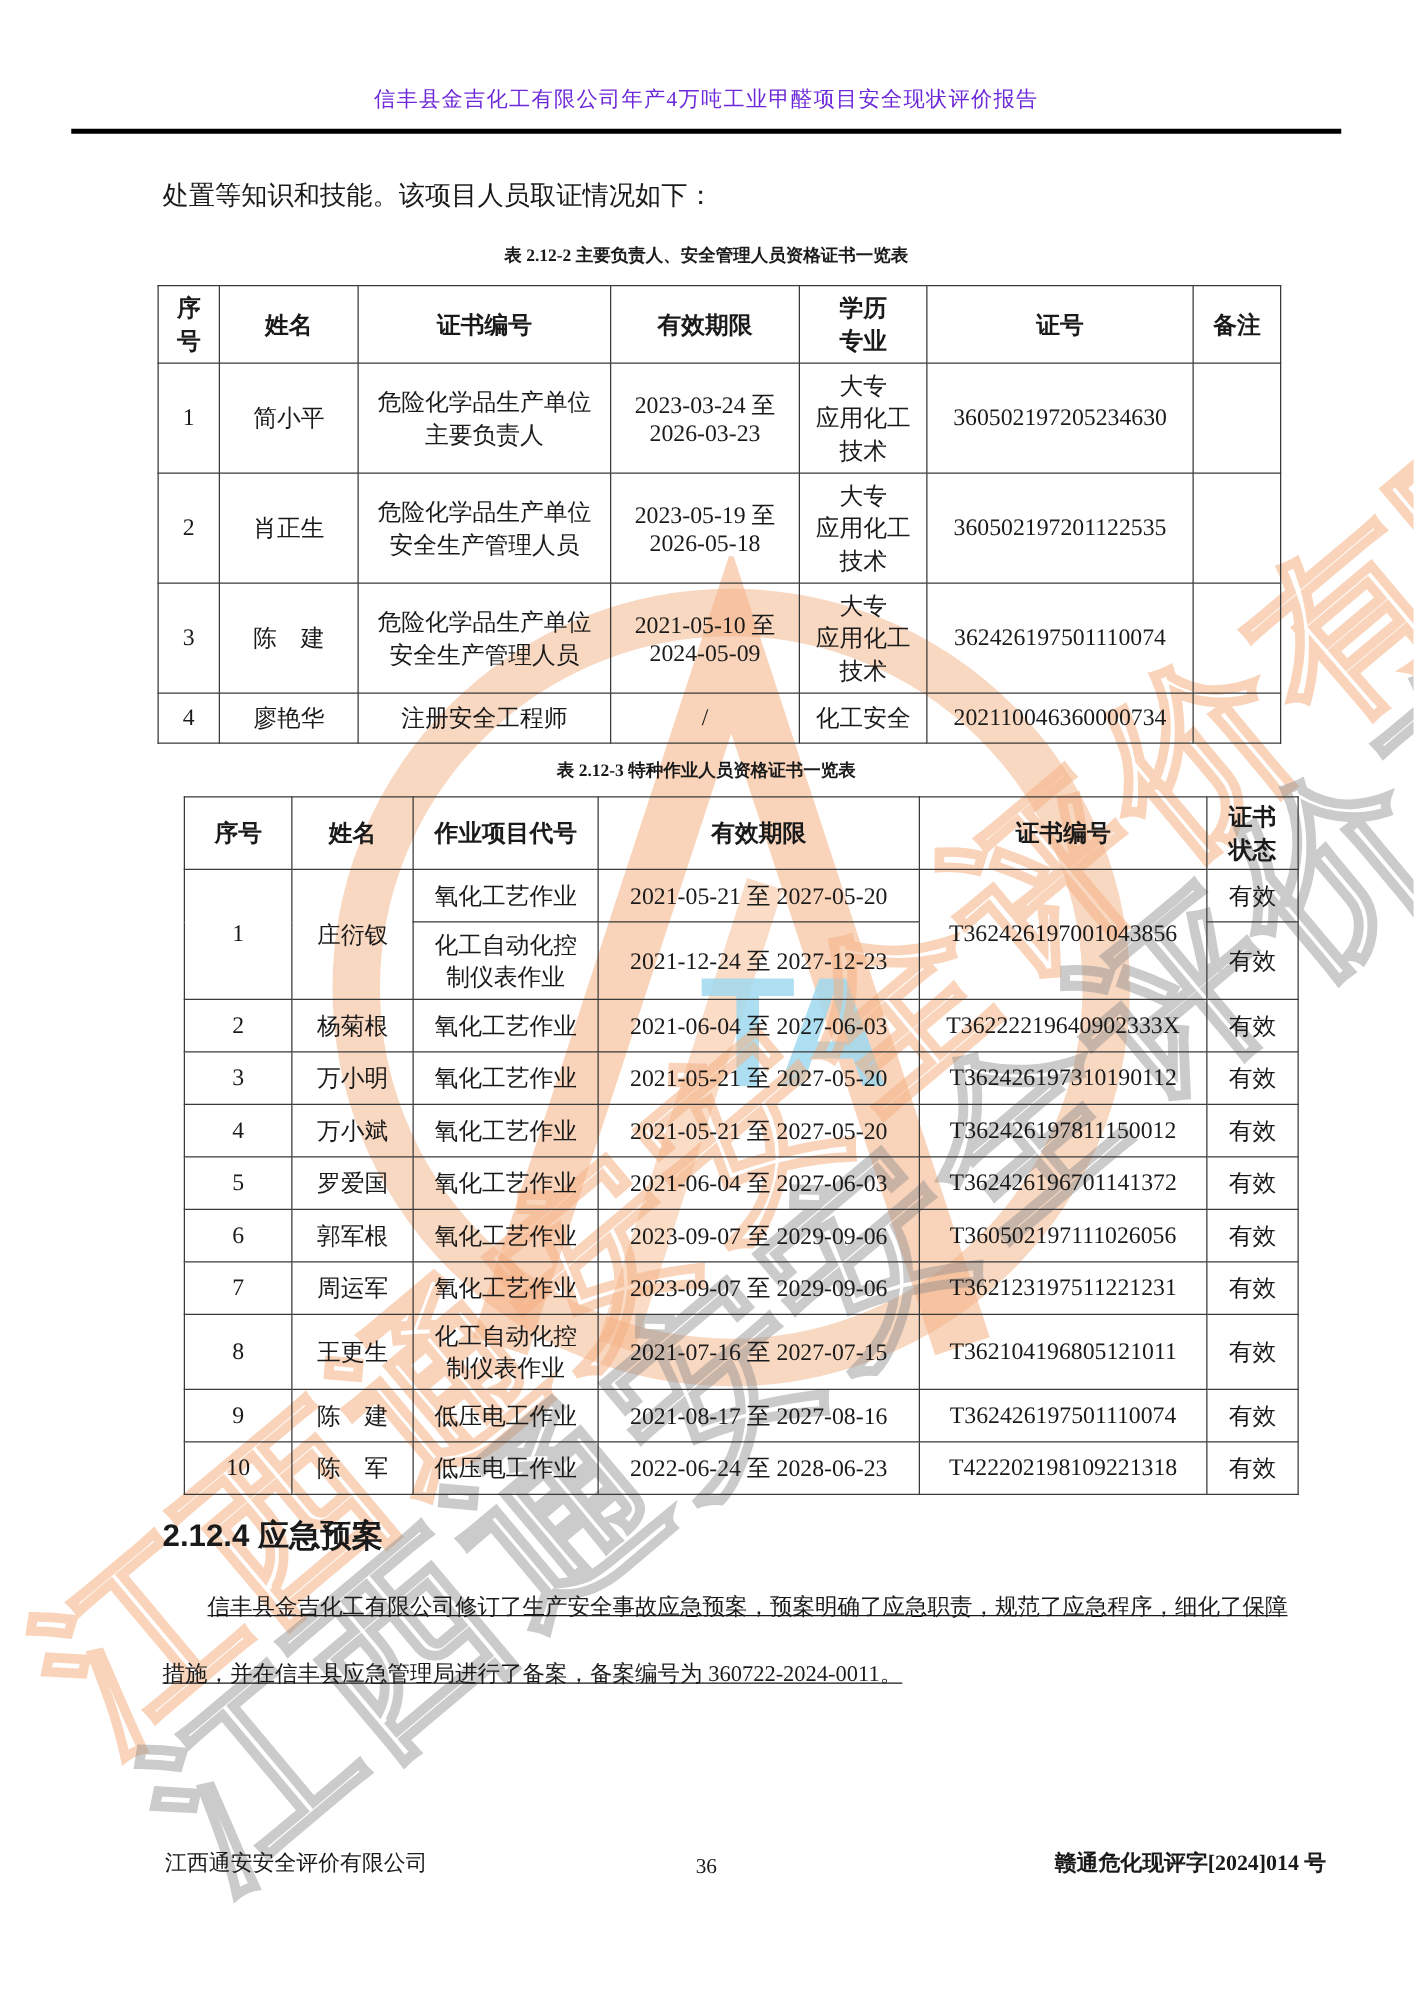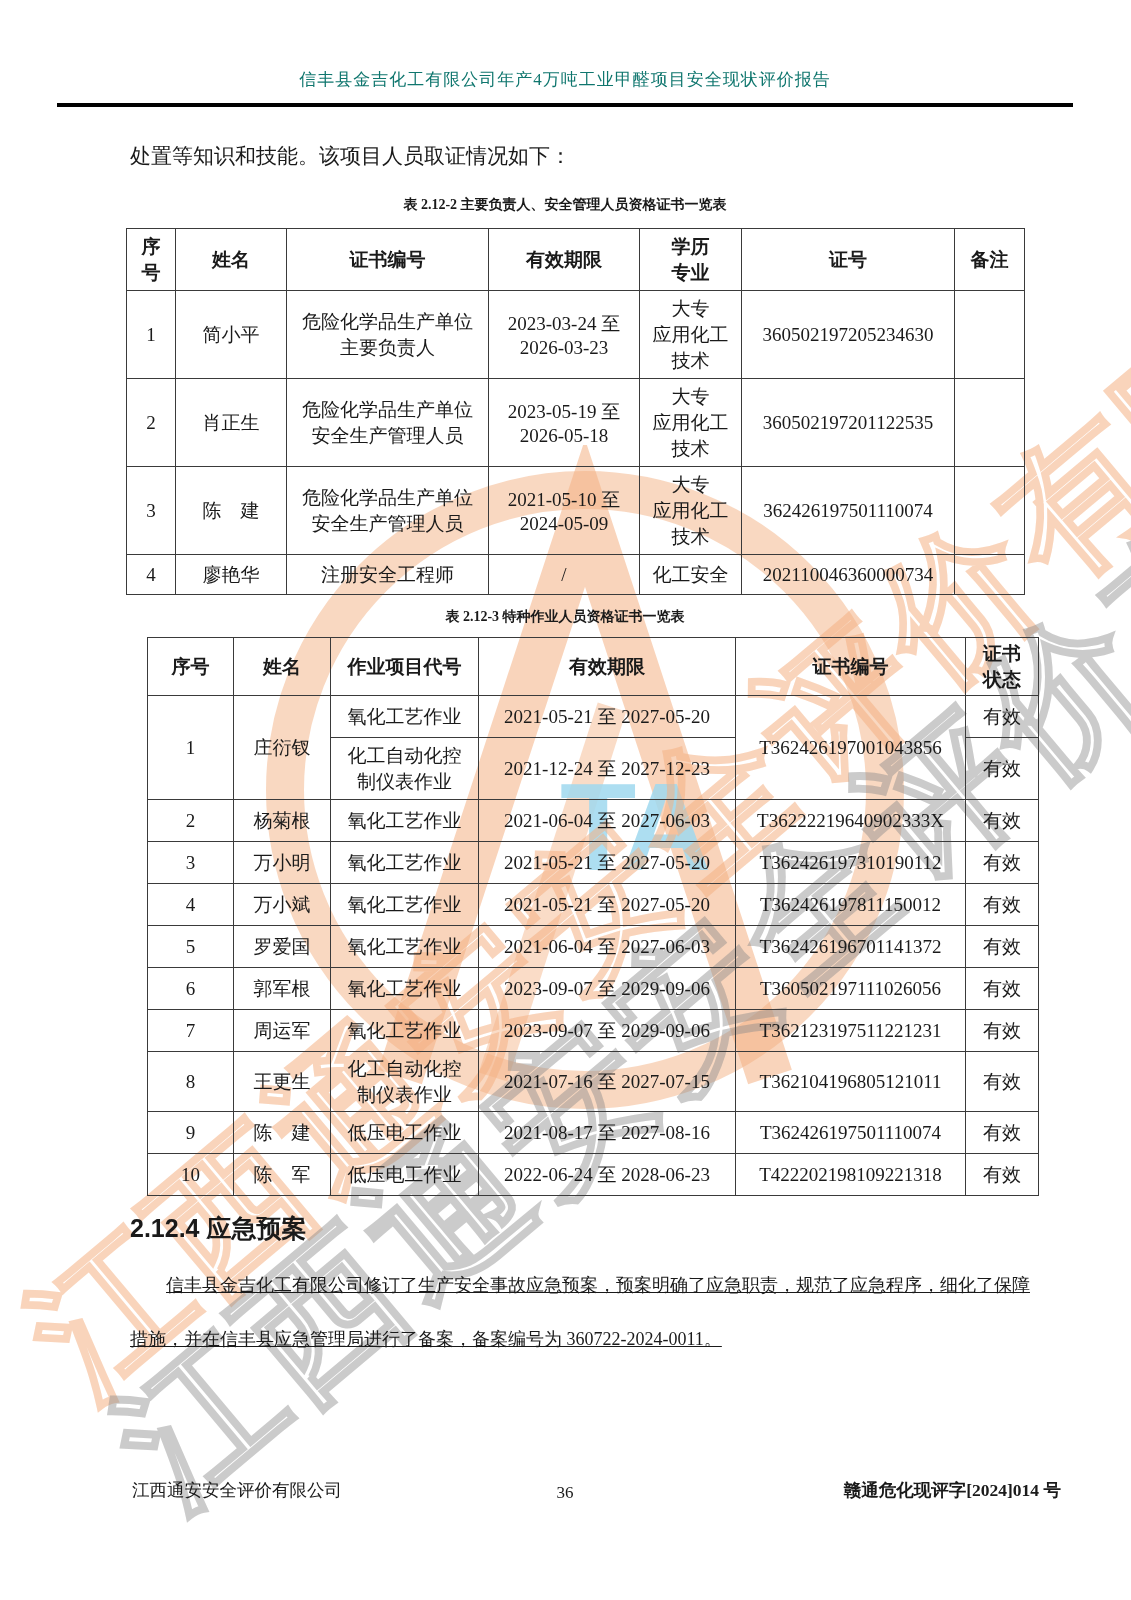--- a/index.html
+++ b/index.html
@@ -30,21 +30,21 @@
   }
   .wm-red{
     position:absolute;left:408px;top:1018px;z-index:2;pointer-events:none;
     font-size:102px;font-weight:bold;letter-spacing:18px;white-space:nowrap;
     color:rgba(217,83,79,0.62);
   }
   
   .content{position:absolute;inset:0;z-index:1;}
   .hdr{
     position:absolute;left:57px;top:68px;width:1016px;text-align:center;
-    font-size:17px;letter-spacing:1px;color:#0f766e;
+    font-size:17px;letter-spacing:1px;color:#6d28d9;
   }
   .hdr-rule{position:absolute;left:57px;top:103px;width:1016px;height:4px;background:#000;}
   .intro{position:absolute;left:130px;top:142px;width:900px;font-size:21px;}
   .tbl-title{position:absolute;width:1016px;left:57px;text-align:center;font-size:14px;font-weight:bold;}
   .t1-title{top:196px;}
   .t2-title{top:608px;}
   table{border-collapse:collapse;table-layout:fixed;position:absolute;background:transparent;}
   td,th{
     border:1px solid #3a3a3a;text-align:center;vertical-align:middle;
     font-size:19px;font-weight:normal;padding:2px 4px;overflow:hidden;

